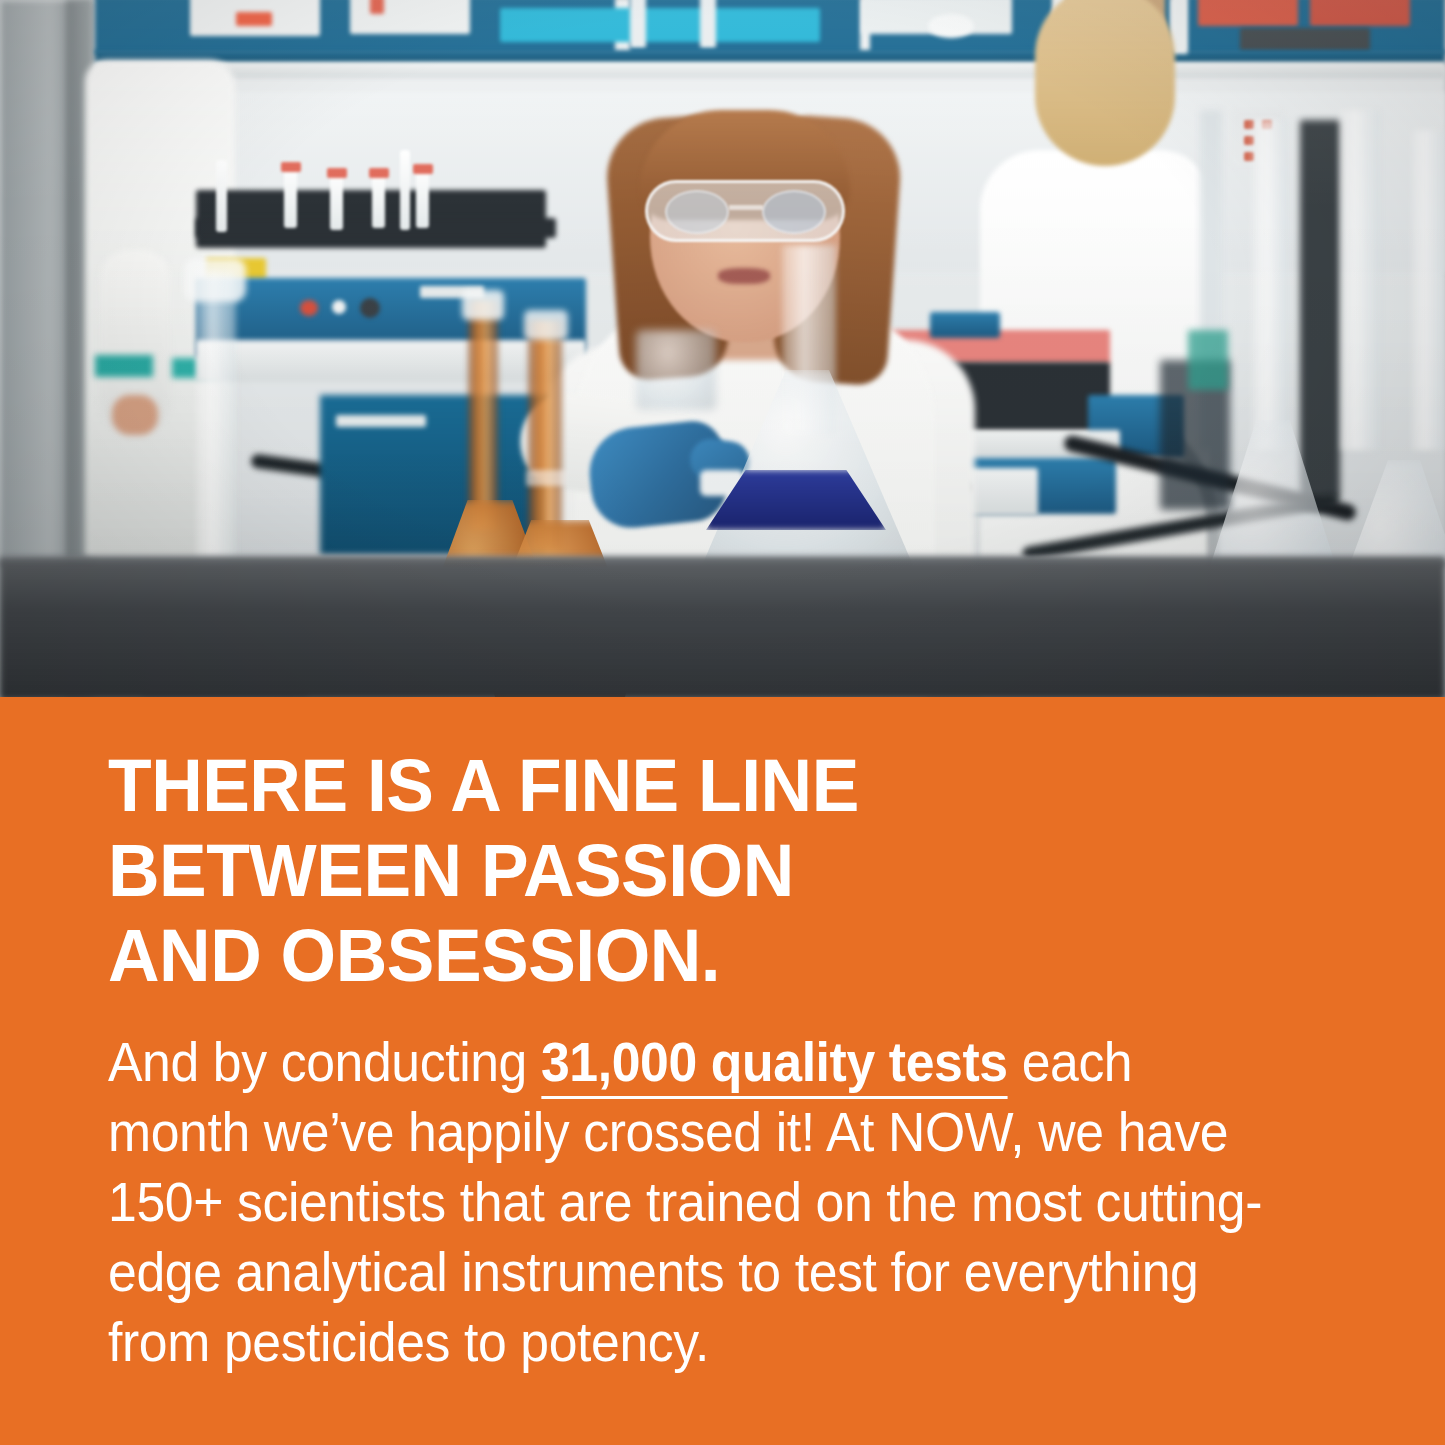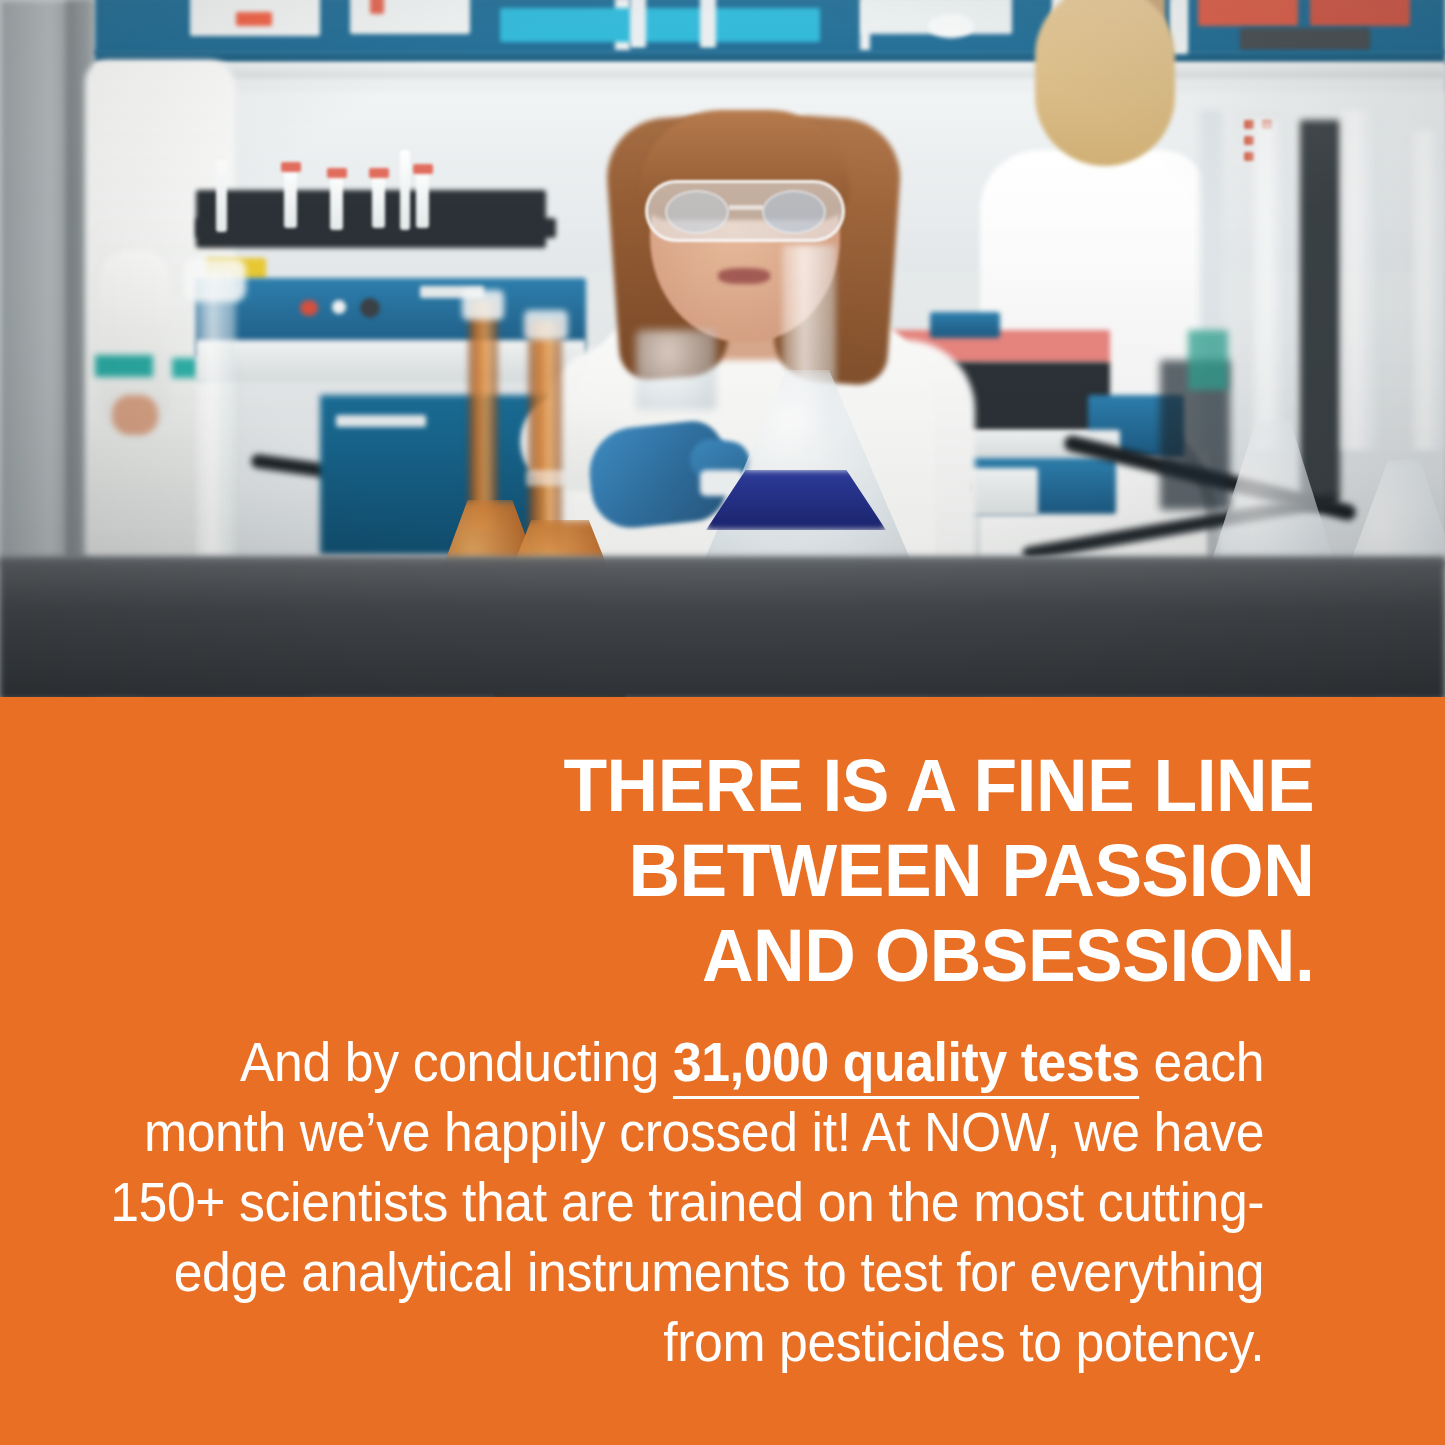--- a/index.html
+++ b/index.html
@@ -3,21 +3,20 @@
 <meta charset="utf-8">
 <style>
   * { margin:0; padding:0; box-sizing:border-box; }
   html,body { width:1445px; height:1445px; background:#fff; }
   body { font-family:"Liberation Sans", sans-serif; overflow:hidden; }
 
   #poster {
     position:relative;
     width:1445px; height:1445px;
     overflow:hidden;
-    text-align:right;
   }
 
   
   .photo {
     position:absolute; left:0; top:0;
     width:1445px; height:697px;
     overflow:hidden;
     background:#c9cfd2;
   }
   .ph { position:absolute; }

